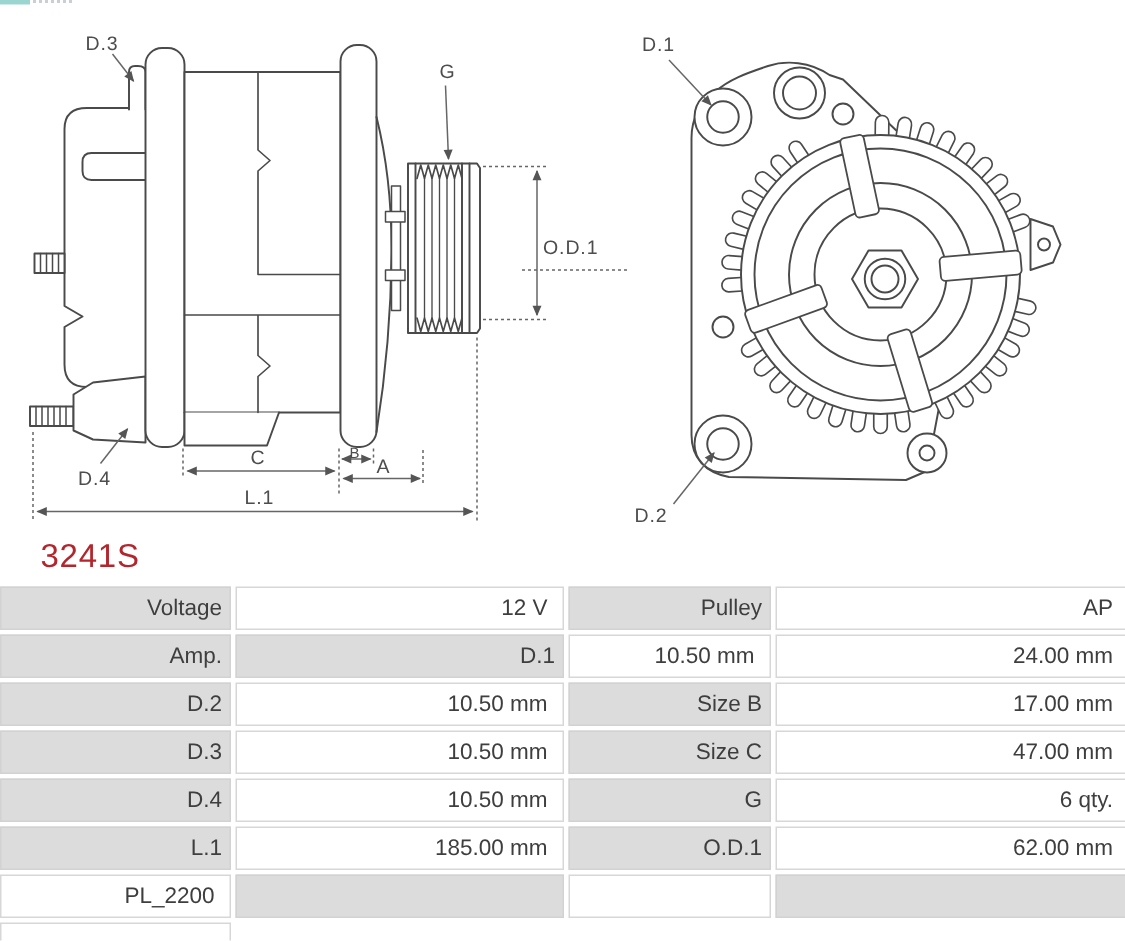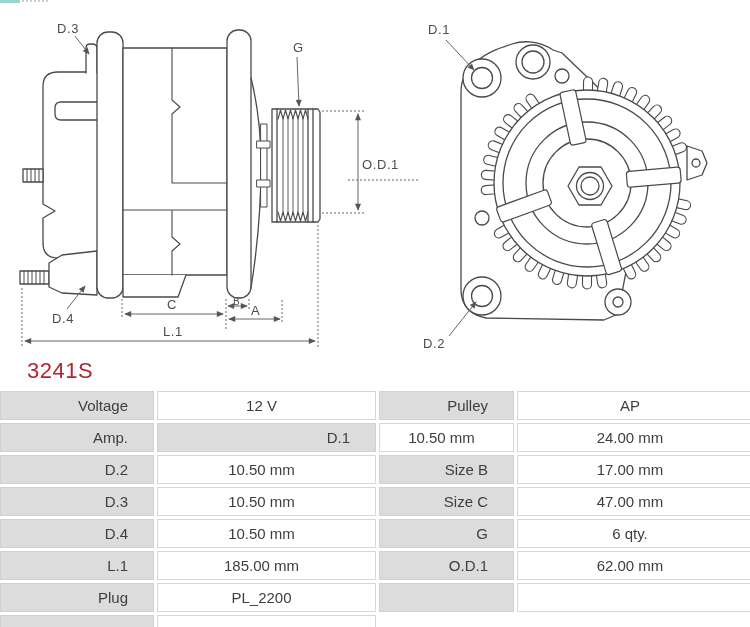--- a/index.html
+++ b/index.html
@@ -30,26 +30,26 @@
     grid-template-columns:154px 219px 135px 236px;
     grid-auto-rows:29px;
     column-gap:3px;row-gap:3px;
     width:753px;
     font-size:15px;color:#3e3e3e;
   }
   .cell{
     box-sizing:border-box;
     text-align:right;
     line-height:27px;
-    padding-right:25px;
+    padding-right:5px;
     white-space:nowrap;
     overflow:hidden;
   }
   .cell.label{background:#dcdcdc;border:1px solid #d2d2d2;}
-  .cell.value{background:#ffffff;border:1px solid #d7d7d7;padding-right:10px;text-align:center;}
+  .cell.value{background:#ffffff;border:1px solid #d7d7d7;padding-right:10px;}
 </style>
 </head>
 <body>
 
 <div class="corner-marker"></div>
 <div class="corner-dots"></div>
 
 <svg class="diagram" width="750" height="360" viewBox="0 0 750 360">
   <defs>
     <marker id="ah" viewBox="0 0 8 8" refX="7.2" refY="4" markerWidth="7.5" markerHeight="7.5" orient="auto-start-reverse">
@@ -228,20 +228,19 @@
   <div class="cell label">D.4</div>
   <div class="cell value">10.50 mm</div>
 
   <div class="cell label">G</div>
   <div class="cell value">6 qty.</div>
   <div class="cell label">L.1</div>
   <div class="cell value">185.00 mm</div>
 
   <div class="cell label">O.D.1</div>
   <div class="cell value">62.00 mm</div>
-  <div class="cell label">Plug</div>
   <div class="cell value">PL_2200</div>
 
   <div class="cell label"></div>
   <div class="cell value"></div>
   <div class="cell label"></div>
   <div class="cell value"></div>
 </div>
 
 </body></html>

